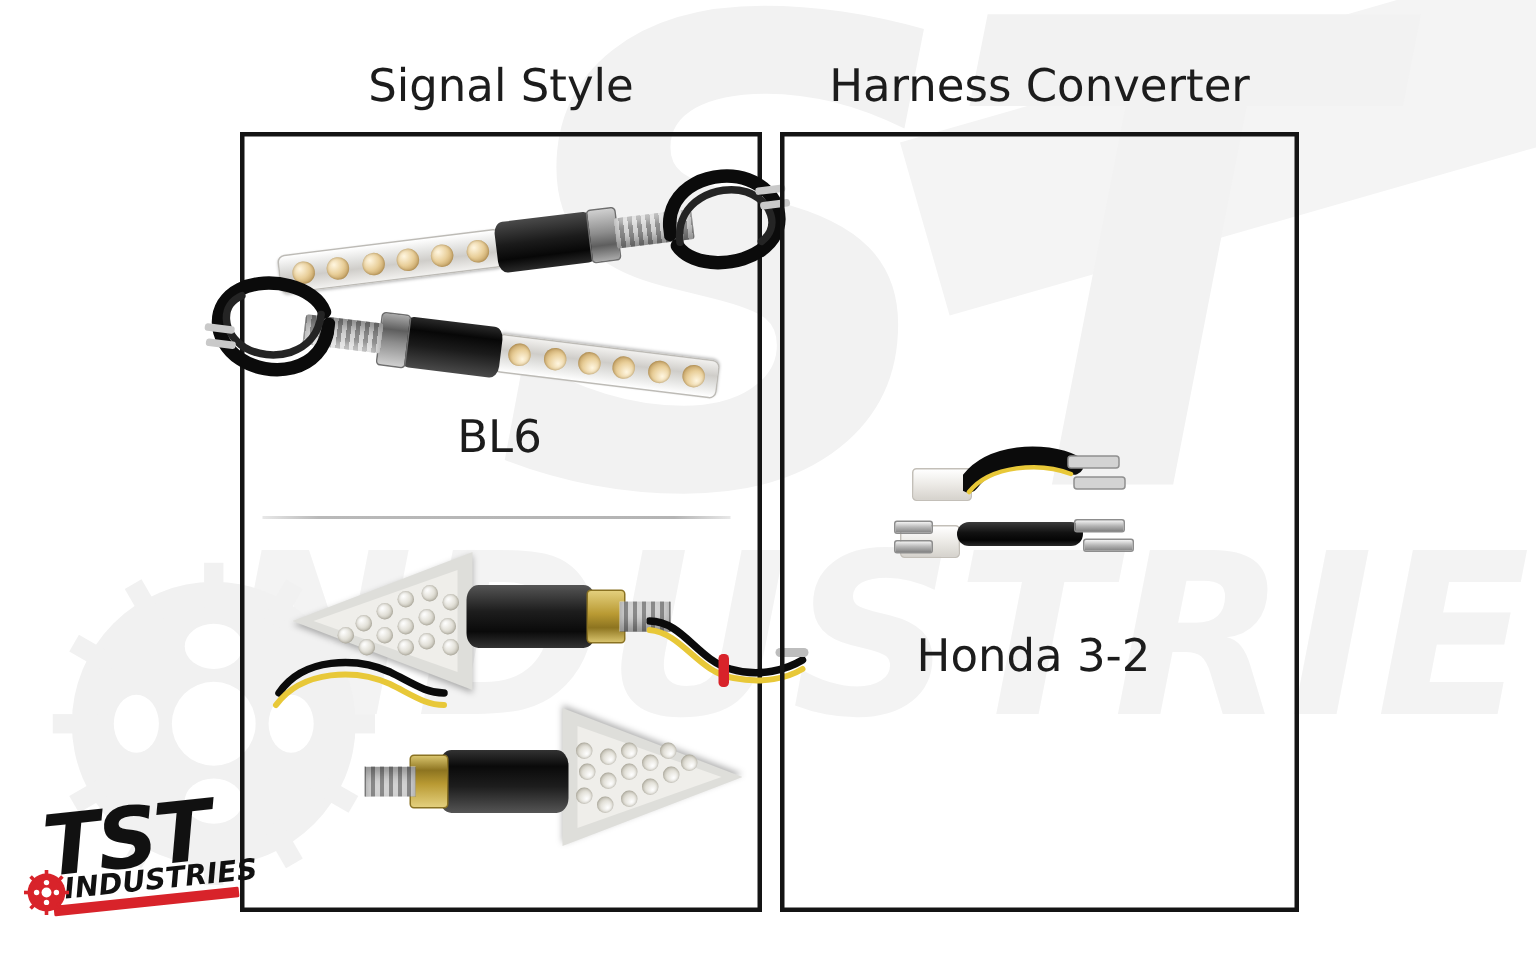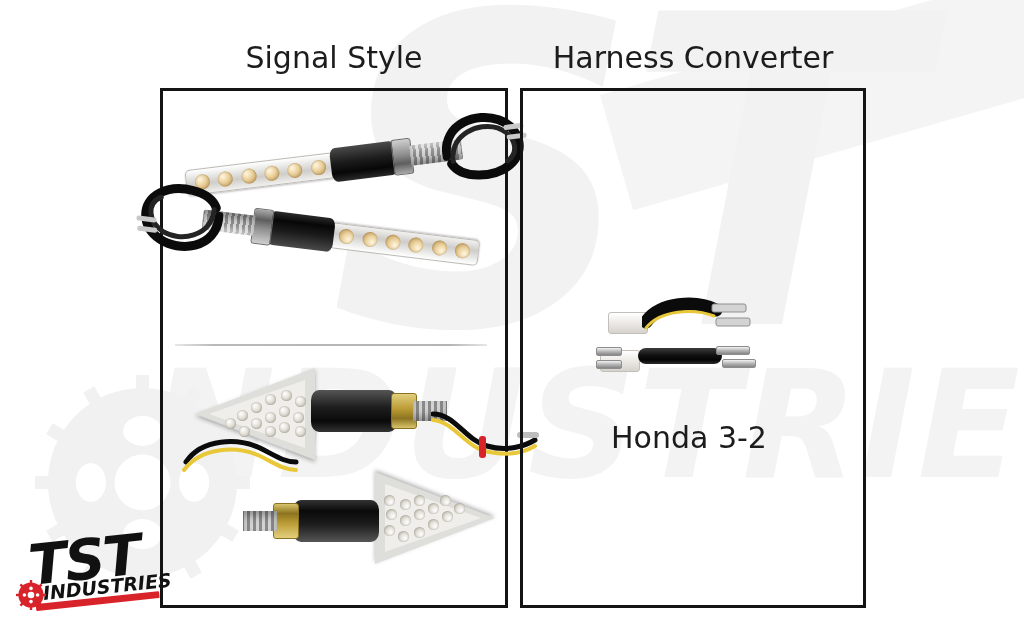--- a/index.html
+++ b/index.html
@@ -228,20 +228,21 @@
     <div class="nut"></div>
     <div class="bolt"></div>
     <svg class="wireloop" viewBox="0 0 88 82">
       <path d="M4 44 C4 10 40 4 60 14 C80 24 84 48 66 60 C48 72 16 68 8 52" fill="none" stroke="#0b0b0b" stroke-width="9" stroke-linecap="round"></path>
       <path d="M10 50 C10 22 40 14 58 22 C74 30 78 48 64 56" fill="none" stroke="#242424" stroke-width="5" stroke-linecap="round"></path>
       <rect x="64" y="20" width="20" height="5" rx="2" fill="#c9c9c9"></rect>
       <rect x="66" y="30" width="20" height="5" rx="2" fill="#c9c9c9"></rect>
     </svg>
   </div>
 
+  <div class="item-label" id="label-bl6">BL6</div>
 
   <div class="divider"></div>
 
   <div class="aro photo" id="aro-top">
     <div class="arrow"></div>
     <div class="arrow-inner"></div>
     <div class="leds">
       <i style="left:60px;top:2px"></i>
         <i style="left:74px;top:8px"></i>
       <i style="left:44px;top:6px"></i>

